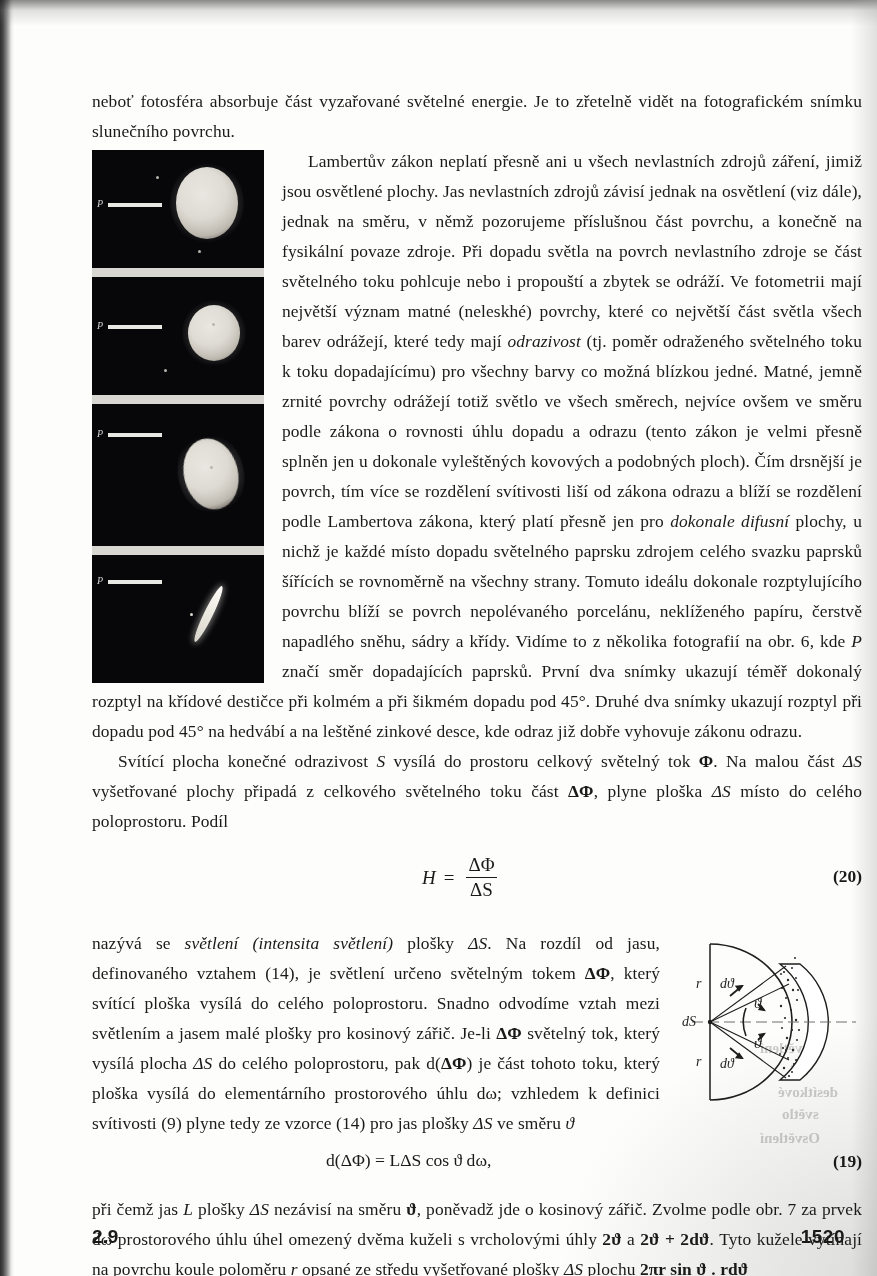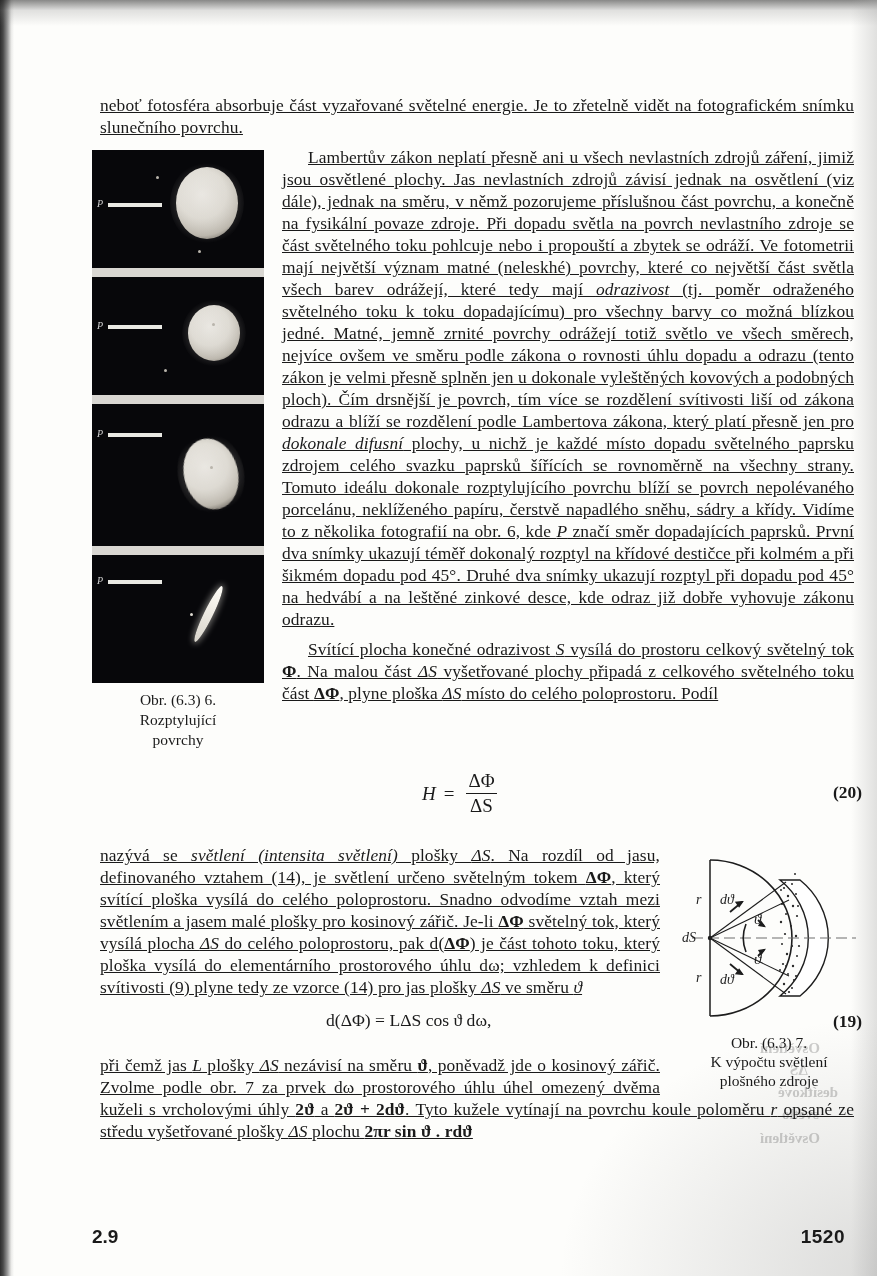--- a/index.html
+++ b/index.html
@@ -59,27 +59,26 @@
   }
 
   .content {
     position: absolute;
     left: 92px;
     top: 86px;
     width: 770px;
   }
 
   p.body {
-    margin: 8px;
+    margin: 0;
     font-size: 17.4px;
-    line-height: 22px;
+    line-height: 30px;
     text-align: justify;
     text-justify: inter-word;
     letter-spacing: .1px;
-    text-decoration: underline;
   }
   p.indent { text-indent: 26px; }
 
   i, .it { font-style: italic; }
 
   
   .fig6 {
     float: left;
     width: 172px;
     margin: 4px 18px 2px 0;
@@ -264,25 +263,20 @@
           <span class="speck" style="left:118px; top:62px;"></span>
         </div>
 
         <div class="plate" style="height:128px;">
           <span class="pmark" style="top:20px;">P</span>
           <span class="parrow" style="left:16px; top:25px; width:54px;"></span>
           <span class="streak" style="left:112px; top:28px; width:9px; height:62px; transform:rotate(26deg);"></span>
           <span class="speck" style="left:98px; top:58px; background:#ddd9d0;"></span>
         </div>
 
-      </div>
-      <div class="fig6-caption">
-        <div>Obr. (6.3) 6.</div>
-        <div>Rozptylující</div>
-        <div>povrchy</div>
       </div>
     </div>
 
     <p class="body indent"><span>Lambertův zákon neplatí přesně ani u všech nevlastních zdrojů záření, jimiž jsou osvětlené plochy. Jas nevlastních zdrojů závisí jednak na osvětlení (viz dále), jednak na směru, v němž pozorujeme příslušnou část povrchu, a konečně na fysikální povaze zdroje. Při dopadu světla na povrch nevlastního zdroje se část světelného toku pohlcuje nebo i propouští a zbytek se odráží. Ve fotometrii mají největší význam matné (neleskhé) povrchy, které co největší část světla všech barev odrážejí, které tedy mají </span><i>odrazivost</i><span> (tj. poměr odraženého světelného toku k toku dopadajícímu) pro všechny barvy co možná blízkou jedné. Matné, jemně zrnité povrchy odrážejí totiž světlo ve všech směrech, nejvíce ovšem ve směru podle zákona o rovnosti úhlu dopadu a odrazu (tento zákon je velmi přesně splněn jen u dokonale vyleštěných kovových a podobných ploch). Čím drsnější je povrch, tím více se rozdělení svítivosti liší od zákona odrazu a blíží se rozdělení podle Lambertova zákona, který platí přesně jen pro </span><i>dokonale difusní</i><span> plochy, u nichž je každé místo dopadu světelného paprsku zdrojem celého svazku paprsků šířících se rovnoměrně na všechny strany. Tomuto ideálu dokonale rozptylujícího povrchu blíží se povrch nepolévaného porcelánu, neklíženého papíru, čerstvě napadlého sněhu, sádry a křídy. Vidíme to z několika fotografií na obr. 6, kde </span><i>P</i><span> značí směr dopadajících paprsků. První dva snímky ukazují téměř dokonalý rozptyl na křídové destičce při kolmém a při šikmém dopadu pod 45°. Druhé dva snímky ukazují rozptyl při dopadu pod 45° na hedvábí a na leštěné zinkové desce, kde odraz již dobře vyhovuje zákonu odrazu.</span></p>
 
     <p class="body indent"><span>Svítící plocha konečné odrazivost </span><i>S</i><span> vysílá do prostoru celkový světelný tok </span><b>Φ</b><span>. Na malou část </span><span class="it">ΔS</span><span> vyšetřované plochy připadá z celkového světelného toku část </span><b>ΔΦ</b><span>, plyne ploška </span><span class="it">ΔS</span><span> místo do celého poloprostoru. Podíl</span></p>
 
     <div class="clear"></div>
 
     <div class="eq">
@@ -364,25 +358,20 @@
         <circle cx="34" cy="88" r="2.2" fill="#1d1d1d"></circle>
 
         <text x="6" y="92" font-family="Liberation Serif, serif" font-style="italic" font-size="14" fill="#1d1d1d">dS</text>
         <text x="20" y="54" font-family="Liberation Serif, serif" font-style="italic" font-size="14" fill="#1d1d1d">r</text>
         <text x="20" y="132" font-family="Liberation Serif, serif" font-style="italic" font-size="14" fill="#1d1d1d">r</text>
         <text x="44" y="54" font-family="Liberation Serif, serif" font-style="italic" font-size="14" fill="#1d1d1d">dϑ</text>
         <text x="44" y="134" font-family="Liberation Serif, serif" font-style="italic" font-size="14" fill="#1d1d1d">dϑ</text>
         <text x="78" y="74" font-family="Liberation Serif, serif" font-style="italic" font-size="15" fill="#1d1d1d">ϑ</text>
         <text x="78" y="114" font-family="Liberation Serif, serif" font-style="italic" font-size="15" fill="#1d1d1d">ϑ</text>
       </svg>
-      <div class="fig7-caption">
-        <div>Obr. (6.3) 7.</div>
-        <div>K výpočtu světlení</div>
-        <div>plošného zdroje</div>
-      </div>
     </div>
 
     <p class="body" style="margin-top:2px;"><span>nazývá se </span><i>světlení (intensita světlení)</i><span> plošky </span><span class="it">ΔS</span><span>. Na rozdíl od jasu, definovaného vztahem (14), je světlení určeno světelným tokem </span><b>ΔΦ</b><span>, který svítící ploška vysílá do celého poloprostoru. Snadno odvodíme vztah mezi světlením a jasem malé plošky pro kosinový zářič. Je-li </span><b>ΔΦ</b><span> světelný tok, který vysílá plocha </span><span class="it">ΔS</span><span> do celého poloprostoru, pak d(</span><b>ΔΦ</b><span>) je část tohoto toku, který ploška vysílá do elementárního prostorového úhlu dω; vzhledem k definici svítivosti (9) plyne tedy ze vzorce (14) pro jas plošky </span><span class="it">ΔS</span><span> ve směru </span><i>ϑ</i></p>
 
     <div class="eq eq19">
       <span class="eq-body">d(ΔΦ) = LΔS cos ϑ dω,</span>
       <span class="eq-no">(19)</span>
     </div>
 
     <p class="body"><span>při čemž jas </span><i>L</i><span> plošky </span><span class="it">ΔS</span><span> nezávisí na směru </span><b>ϑ</b><span>, poněvadž jde o kosinový zářič. Zvolme podle obr. 7 za prvek dω prostorového úhlu úhel omezený dvěma kuželi s vrcholovými úhly </span><b>2ϑ</b><span> a </span><b>2ϑ + 2dϑ</b><span>. Tyto kužele vytínají na povrchu koule poloměru </span><i>r</i><span> opsané ze středu vyšetřované plošky </span><span class="it">ΔS</span><span> plochu  </span><b>2πr sin ϑ . rdϑ</b></p>

